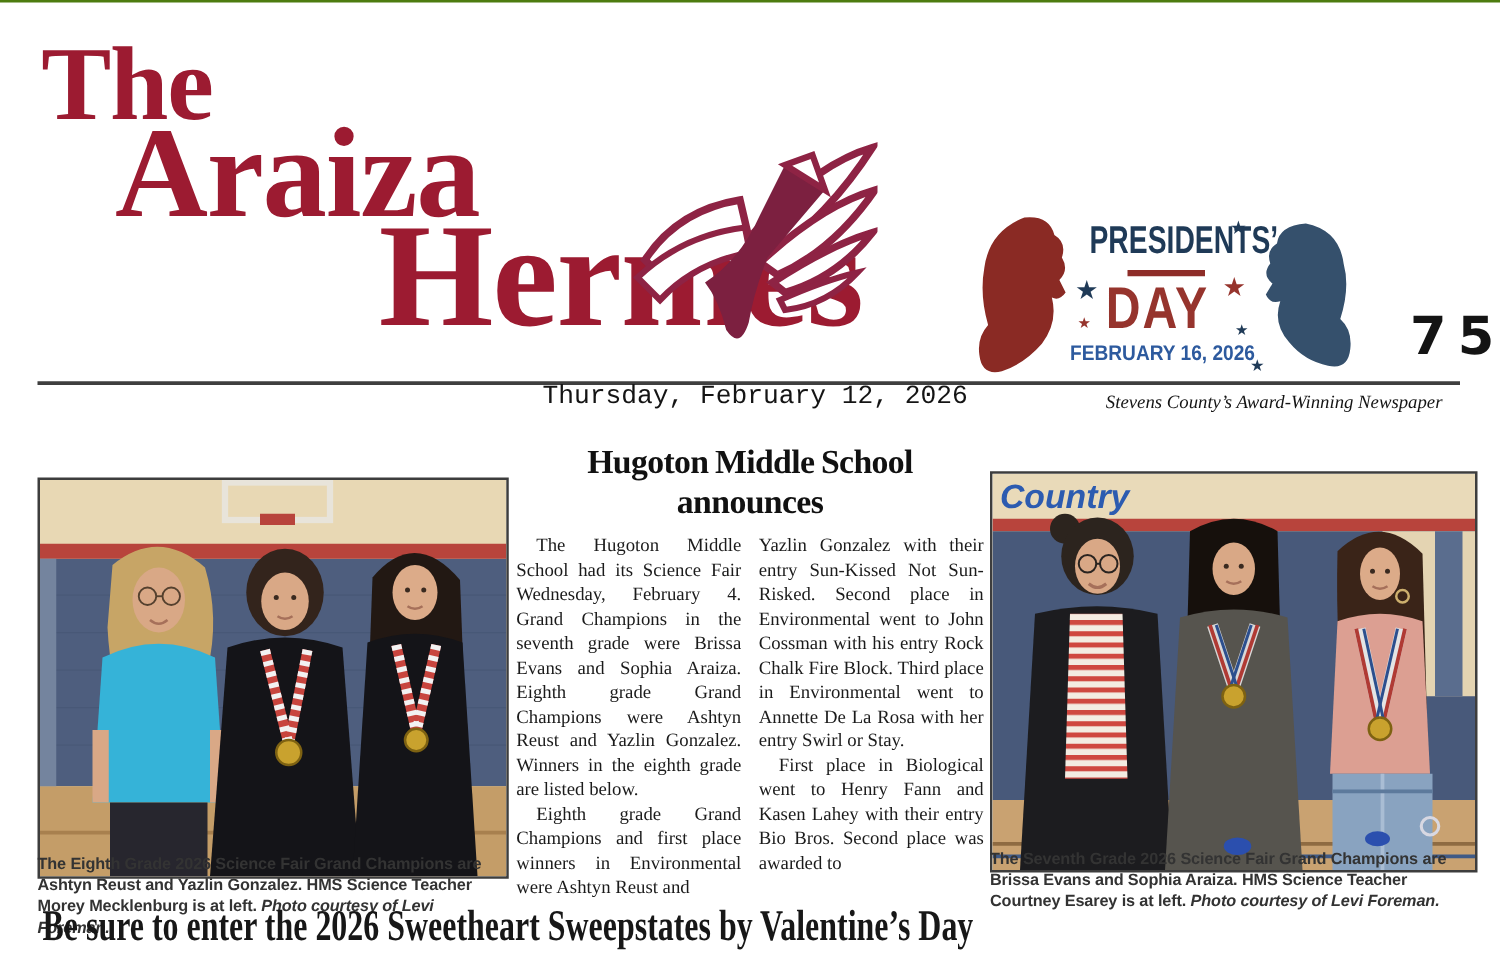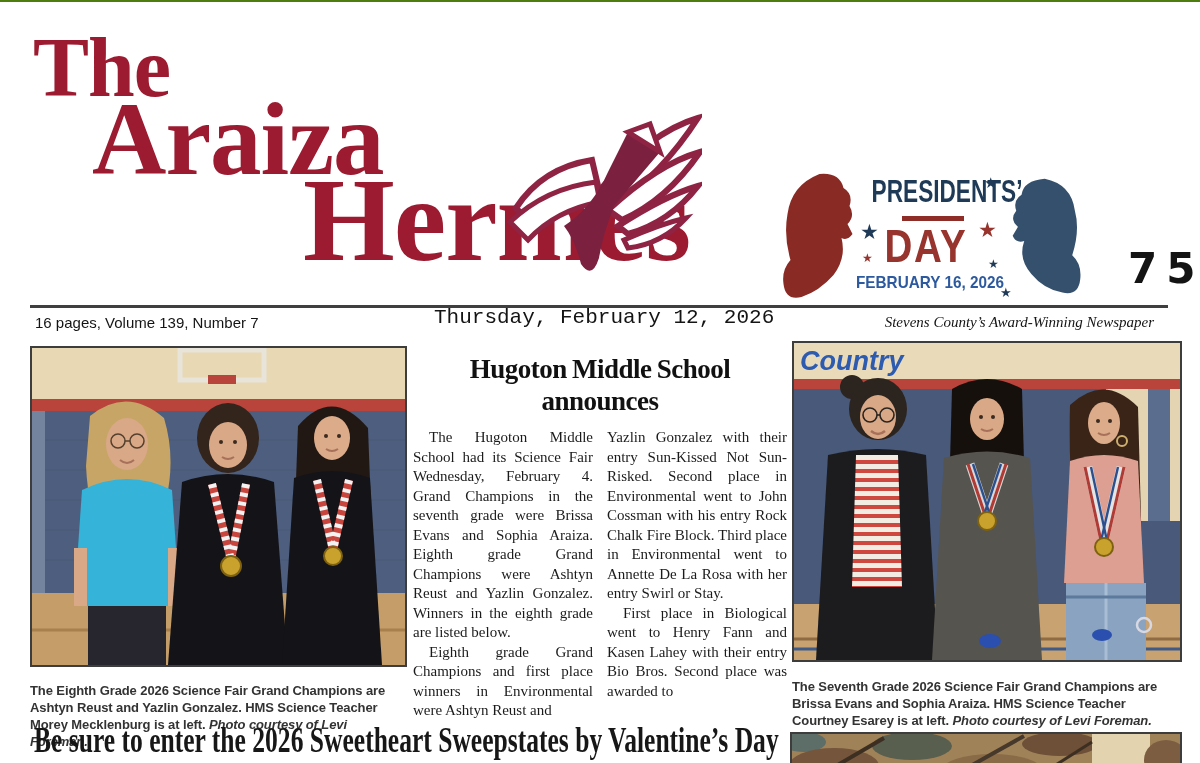--- a/index.html
+++ b/index.html
@@ -38,21 +38,21 @@
     color:#2d5a9e;transform:scaleX(.9);transform-origin:center;white-space:nowrap;
   }
   .star{position:absolute;line-height:1;}
   .star.navy{color:#1f3a57;} .star.red{color:#96342d;}
   
   .rule-main{position:absolute;left:30px;top:303px;width:1138px;height:3px;background:#3f3f3f;}
   .info-left{position:absolute;left:35px;top:312px;font-family:"Liberation Sans",sans-serif;font-size:15px;color:#141414;}
   .info-center{position:absolute;left:434px;top:304px;font-family:Liberation Mono, monospace;font-size:21px;color:#141414;}
   .info-right{position:absolute;right:46px;top:312px;font-family:Liberation Serif, serif;font-style:italic;font-size:15px;color:#141414;}
   
-  .photo{position:absolute;border:2px solid #3d3d3d;background:#cbb document;box-sizing:border-box;}
+  .photo{position:absolute;border:2px solid #3d3d3d;background:#cbb document;box-sizing:border-box;margin-top:36px;}
   .photo svg{display:block;}
   .photo-left{left:30px;top:344px;width:377px;height:321px;}
   .photo-right{left:792px;top:339px;width:390px;height:321px;}
   .photo-bottom{left:790px;top:730px;width:392px;height:54px;}
   .caption{
     position:absolute;font-family:Liberation Sans, sans-serif;font-weight:bold;
     font-size:13px;line-height:17px;color:#333;letter-spacing:-.1px;margin-top:13px;
   }
   .caption-left{left:30px;top:667px;width:376px;}
   .caption-right{left:792px;top:663px;width:390px;}
@@ -114,21 +114,20 @@
     <span class="star navy" style="left:80px;top:54px;font-size:21px">★</span>
     <span class="star red" style="left:82px;top:84px;font-size:12px">★</span>
     <span class="star red" style="left:198px;top:52px;font-size:21px">★</span>
     <span class="star navy" style="left:208px;top:90px;font-size:12px">★</span>
     <span class="star navy" style="left:220px;top:118px;font-size:13px">★</span>
   </div>
 
   <div class="price">75¢</div>
 
   <div class="rule-main"></div>
-  <div class="info-left">16 pages, Volume 139, Number 7</div>
   <div class="info-center">Thursday, February 12, 2026</div>
   <div class="info-right">Stevens County’s Award-Winning Newspaper</div>
 
   <div class="photo photo-left">
     <svg width="373" height="317" viewBox="0 0 373 317">
       <rect width="373" height="317" fill="#e8d8b4"></rect>
       <rect y="63" width="373" height="182" fill="#4e5e7e"></rect>
       <g stroke="#42526f" stroke-width="1" opacity="0.45">
         <line x1="0" y1="92" x2="373" y2="92"></line>
           <line x1="0" y1="122" x2="373" y2="122"></line>

